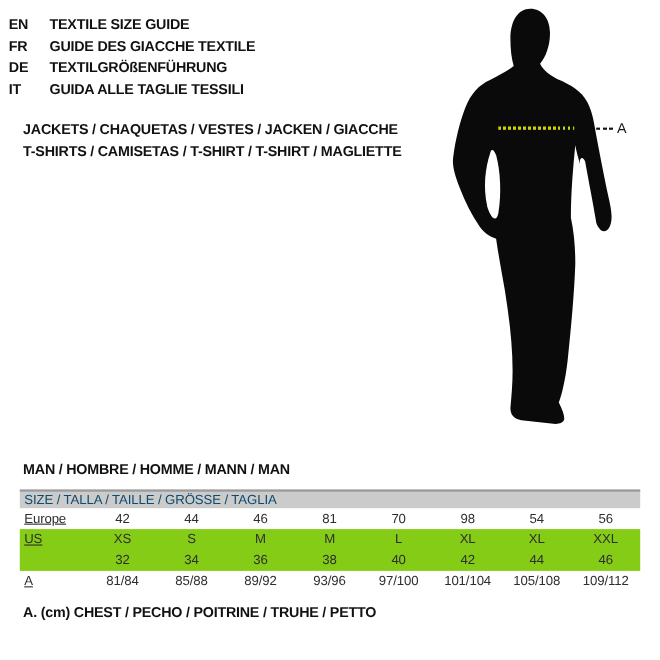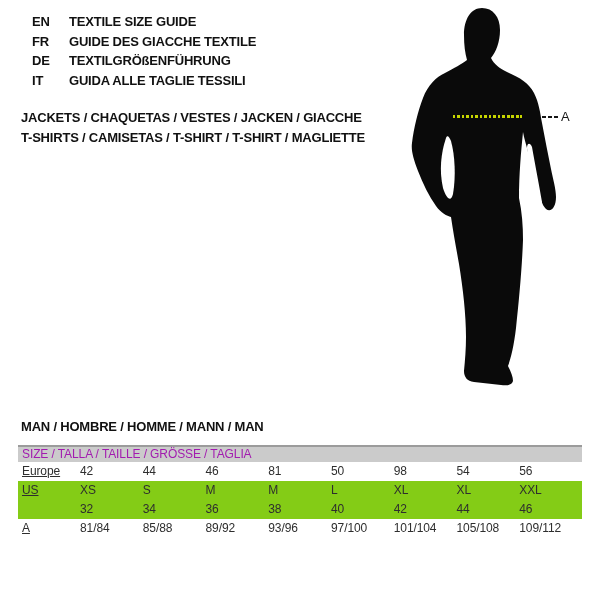--- a/index.html
+++ b/index.html
@@ -1,41 +1,41 @@
 <!DOCTYPE html>
 <html><head>
 <meta charset="utf-8">
 <style>
   html,body{margin:0;padding:0;background:#fff;}
   .canvas{position:relative;width:600px;height:600px;background:#ffffff;overflow:hidden;
           font-family:"Liberation Sans","DejaVu Sans",sans-serif;color:#111;}
   
-  .lang-list{position:absolute;left:32px;top:12px;}
+  .lang-list{position:absolute;left:8px;top:12px;}
   .lang-row{height:19.6px;line-height:19.6px;font-size:13px;font-weight:700;letter-spacing:-0.2px;white-space:nowrap;}
   .lang-code{display:inline-block;width:37px;}
   
   .categories{position:absolute;left:21px;top:108px;font-size:13px;font-weight:700;
               line-height:20px;letter-spacing:-0.2px;white-space:nowrap;}
   
   .figure-svg{position:absolute;left:400px;top:0;width:200px;height:400px;}
   .chest-line{position:absolute;left:453px;top:115px;width:69px;height:3px;
               background:repeating-linear-gradient(90deg,#c6d500 0 2.5px,transparent 2.5px 4.5px);}
   .leader-dashes{position:absolute;left:542px;top:116px;width:17px;height:2px;
               background:repeating-linear-gradient(90deg,#161616 0 3.5px,transparent 3.5px 6px);}
   .marker-a{position:absolute;left:561px;top:109px;font-size:13px;font-weight:400;color:#161616;}
   
   .section-title{position:absolute;left:21px;top:419px;font-size:13px;font-weight:700;letter-spacing:-0.2px;white-space:nowrap;}
   
   .size-table{position:absolute;left:18px;top:445px;width:564px;font-size:12px;color:#2e2e2e;letter-spacing:-0.1px;}
   .thead{height:15px;line-height:15px;background:#cbcbcb;border-top:2px solid #9b9b9b;
-         padding-left:4px;color:#a21caf;white-space:nowrap;}
+         padding-left:4px;color:#0c4a6e;white-space:nowrap;}
   .trow{display:flex;height:19px;line-height:19px;}
   .trow.striped{background:#84cc16;}
   .rlabel{width:58px;padding-left:4px;text-align:left;text-decoration:underline;}
-  .cell{flex:1;text-align:left;}
+  .cell{flex:1;text-align:center;}
   
   .footnote{position:absolute;left:21px;top:549px;font-size:13px;font-weight:700;letter-spacing:-0.2px;white-space:nowrap;}
 </style>
 </head>
 <body>
 
 <div class="canvas">
 
   <div class="lang-list">
     <div class="lang-row">
@@ -105,21 +105,21 @@
 
   <div class="size-table">
     <div class="thead">SIZE / TALLA / TAILLE / GRÖSSE / TAGLIA</div>
 
     <div class="trow">
       <div class="rlabel">Europe</div>
       <div class="cell">42</div>
       <div class="cell">44</div>
       <div class="cell">46</div>
       <div class="cell">81</div>
-      <div class="cell">50</div>
+      <div class="cell">70</div>
       <div class="cell">98</div>
       <div class="cell">54</div>
       <div class="cell">56</div>
     </div>
 
     <div class="trow striped">
       <div class="rlabel">US</div>
       <div class="cell">XS</div>
       <div class="cell">S</div>
       <div class="cell">M</div>
@@ -148,14 +148,15 @@
       <div class="cell">85/88</div>
       <div class="cell">89/92</div>
       <div class="cell">93/96</div>
       <div class="cell">97/100</div>
       <div class="cell">101/104</div>
       <div class="cell">105/108</div>
       <div class="cell">109/112</div>
     </div>
   </div>
 
+  <div class="footnote">A. (cm) CHEST / PECHO / POITRINE / TRUHE / PETTO</div>
 
 </div>
 
 </body></html>

